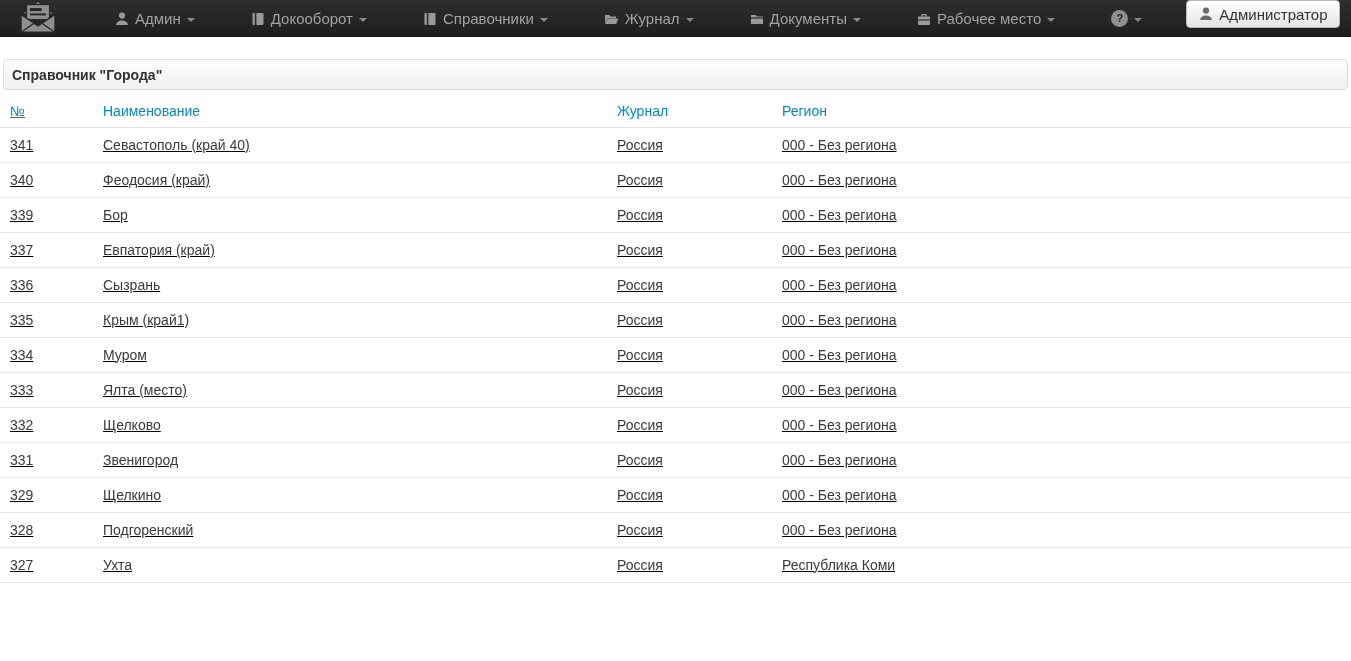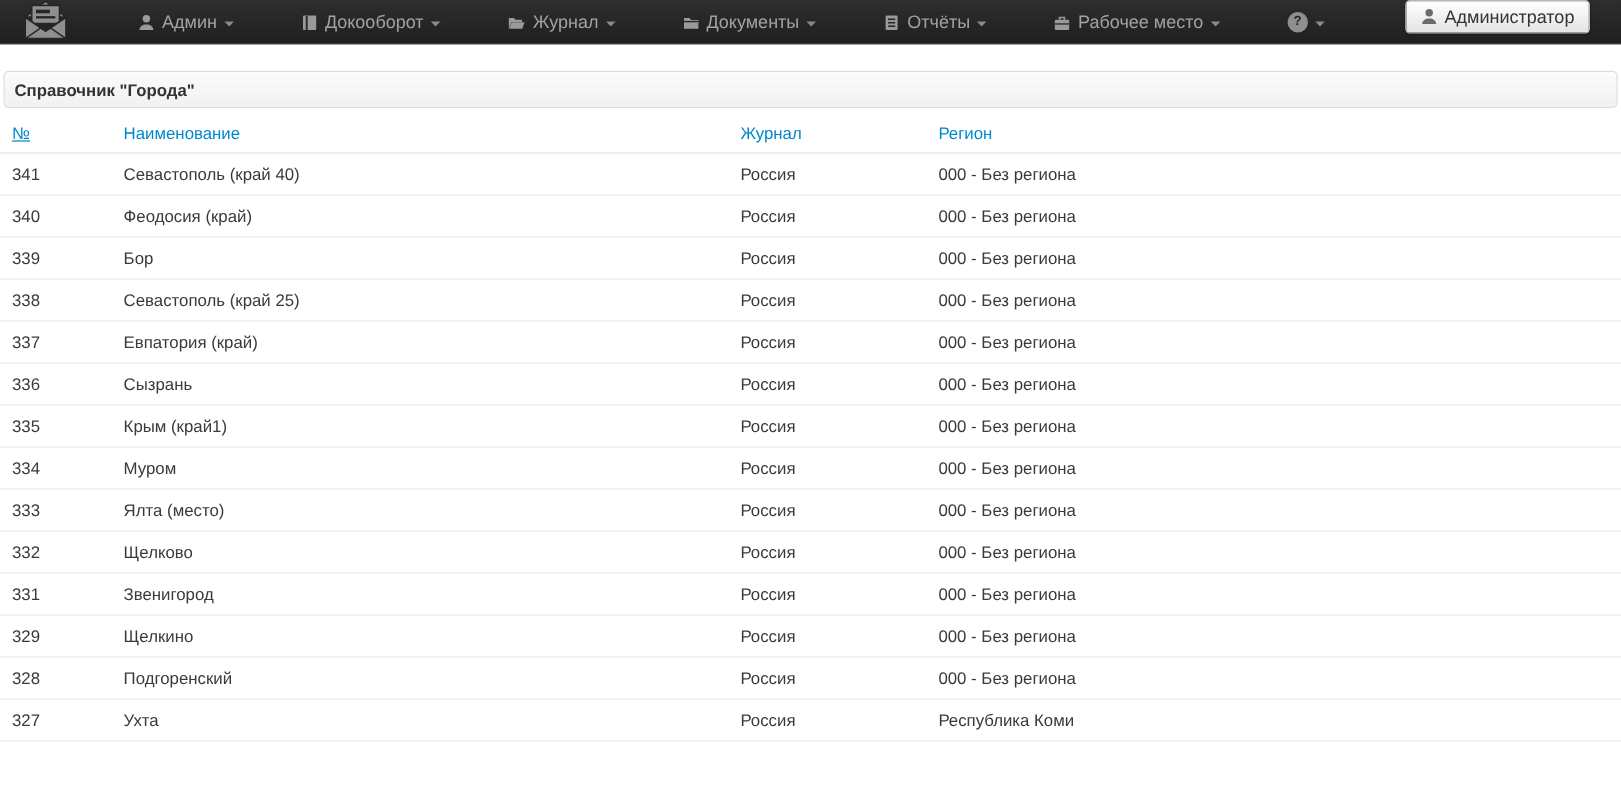--- a/index.html
+++ b/index.html
@@ -59,21 +59,21 @@
     color: #0088cc; padding: 6px 10px 6px 10px; height: 32px;
     border-bottom: 1px solid #e3e3e3; cursor: pointer;
   }
   table.cities th.sorted { text-decoration: underline; }
   table.cities td {
     font-size: 14px; color: #3a3a3a;
     padding: 7px 10px 7px 10px; height: 35px; line-height: 20px;
     border-bottom: 1px solid #e8e8e8;
     overflow: hidden; text-overflow: ellipsis; white-space: nowrap;
   }
-  tr.data-row { cursor: pointer; }
+  tr.data-row { cursor: pointer; text-decoration: underline; }
   svg { display: block; }
 </style>
 </head>
 <body>
 
 <div class="navbar">
 
   <span class="brand">
     <span>
       <svg width="42" height="34" viewBox="0 0 44 38">
@@ -102,20 +102,30 @@
     <span class="nicon">
       <svg width="14" height="14" viewBox="0 0 14 14">
           <rect x="1.5" y="1" width="11" height="12" rx="1" fill="#9a9a9a"></rect>
           <rect x="3.8" y="1" width="1.6" height="12" fill="#2a2a2a"></rect>
         </svg>
     </span>
     <span>Докооборот</span>
     <b class="caret"></b>
   </a>
 
+  <a class="nav-item">
+    <span class="nicon">
+      <svg width="14" height="14" viewBox="0 0 14 14">
+          <rect x="1.5" y="1" width="11" height="12" rx="1" fill="#9a9a9a"></rect>
+          <rect x="3.8" y="1" width="1.6" height="12" fill="#2a2a2a"></rect>
+        </svg>
+    </span>
+    <span>Справочники</span>
+    <b class="caret"></b>
+  </a>
 
   <a class="nav-item">
     <span class="nicon">
       <svg width="15" height="14" viewBox="0 0 15 14" fill="#9a9a9a">
           <path d="M1 12 V3 h4.2 l1.4 1.5 H12 v1.8 H3.2 L1 12 z"></path>
           <polygon points="3.4,6.6 14.2,6.6 12.2,12 1.2,12"></polygon>
         </svg>
     </span>
     <span>Журнал</span>
     <b class="caret"></b>
@@ -125,32 +135,20 @@
     <span class="nicon">
       <svg width="14" height="14" viewBox="0 0 14 14">
           <path d="M1 3 h4.6 l1.4 1.6 H13 V12 H1 z" fill="#9a9a9a"></path>
           <rect x="1" y="5.4" width="12" height="1.2" fill="#2a2a2a"></rect>
         </svg>
     </span>
     <span>Документы</span>
     <b class="caret"></b>
   </a>
 
-  <a class="nav-item">
-    <span class="nicon">
-      <svg width="14" height="14" viewBox="0 0 14 14">
-          <rect x="2" y="1" width="10" height="12" rx="1" fill="#9a9a9a"></rect>
-          <rect x="4" y="3.4" width="6" height="1.3" fill="#2a2a2a"></rect>
-          <rect x="4" y="6.3" width="6" height="1.3" fill="#2a2a2a"></rect>
-          <rect x="4" y="9.2" width="6" height="1.3" fill="#2a2a2a"></rect>
-        </svg>
-    </span>
-    <span>Отчёты</span>
-    <b class="caret"></b>
-  </a>
 
   <a class="nav-item">
     <span class="nicon">
       <svg width="14" height="14" viewBox="0 0 14 14">
           <path d="M5 4.5 V2.6 h4 v1.9" fill="none" stroke="#9a9a9a" stroke-width="1.4"></path>
           <rect x="1" y="4.5" width="12" height="8.5" rx="1" fill="#9a9a9a"></rect>
           <rect x="1" y="7.4" width="12" height="1.1" fill="#2a2a2a"></rect>
         </svg>
     </span>
     <span>Рабочее место</span>
@@ -209,26 +207,20 @@
       <td>Россия</td>
       <td>000 - Без региона</td>
     </tr>
     <tr class="data-row">
       <td>339</td>
       <td>Бор</td>
       <td>Россия</td>
       <td>000 - Без региона</td>
     </tr>
     <tr class="data-row">
-      <td>338</td>
-      <td>Севастополь (край 25)</td>
-      <td>Россия</td>
-      <td>000 - Без региона</td>
-    </tr>
-    <tr class="data-row">
       <td>337</td>
       <td>Евпатория (край)</td>
       <td>Россия</td>
       <td>000 - Без региона</td>
     </tr>
     <tr class="data-row">
       <td>336</td>
       <td>Сызрань</td>
       <td>Россия</td>
       <td>000 - Без региона</td>

